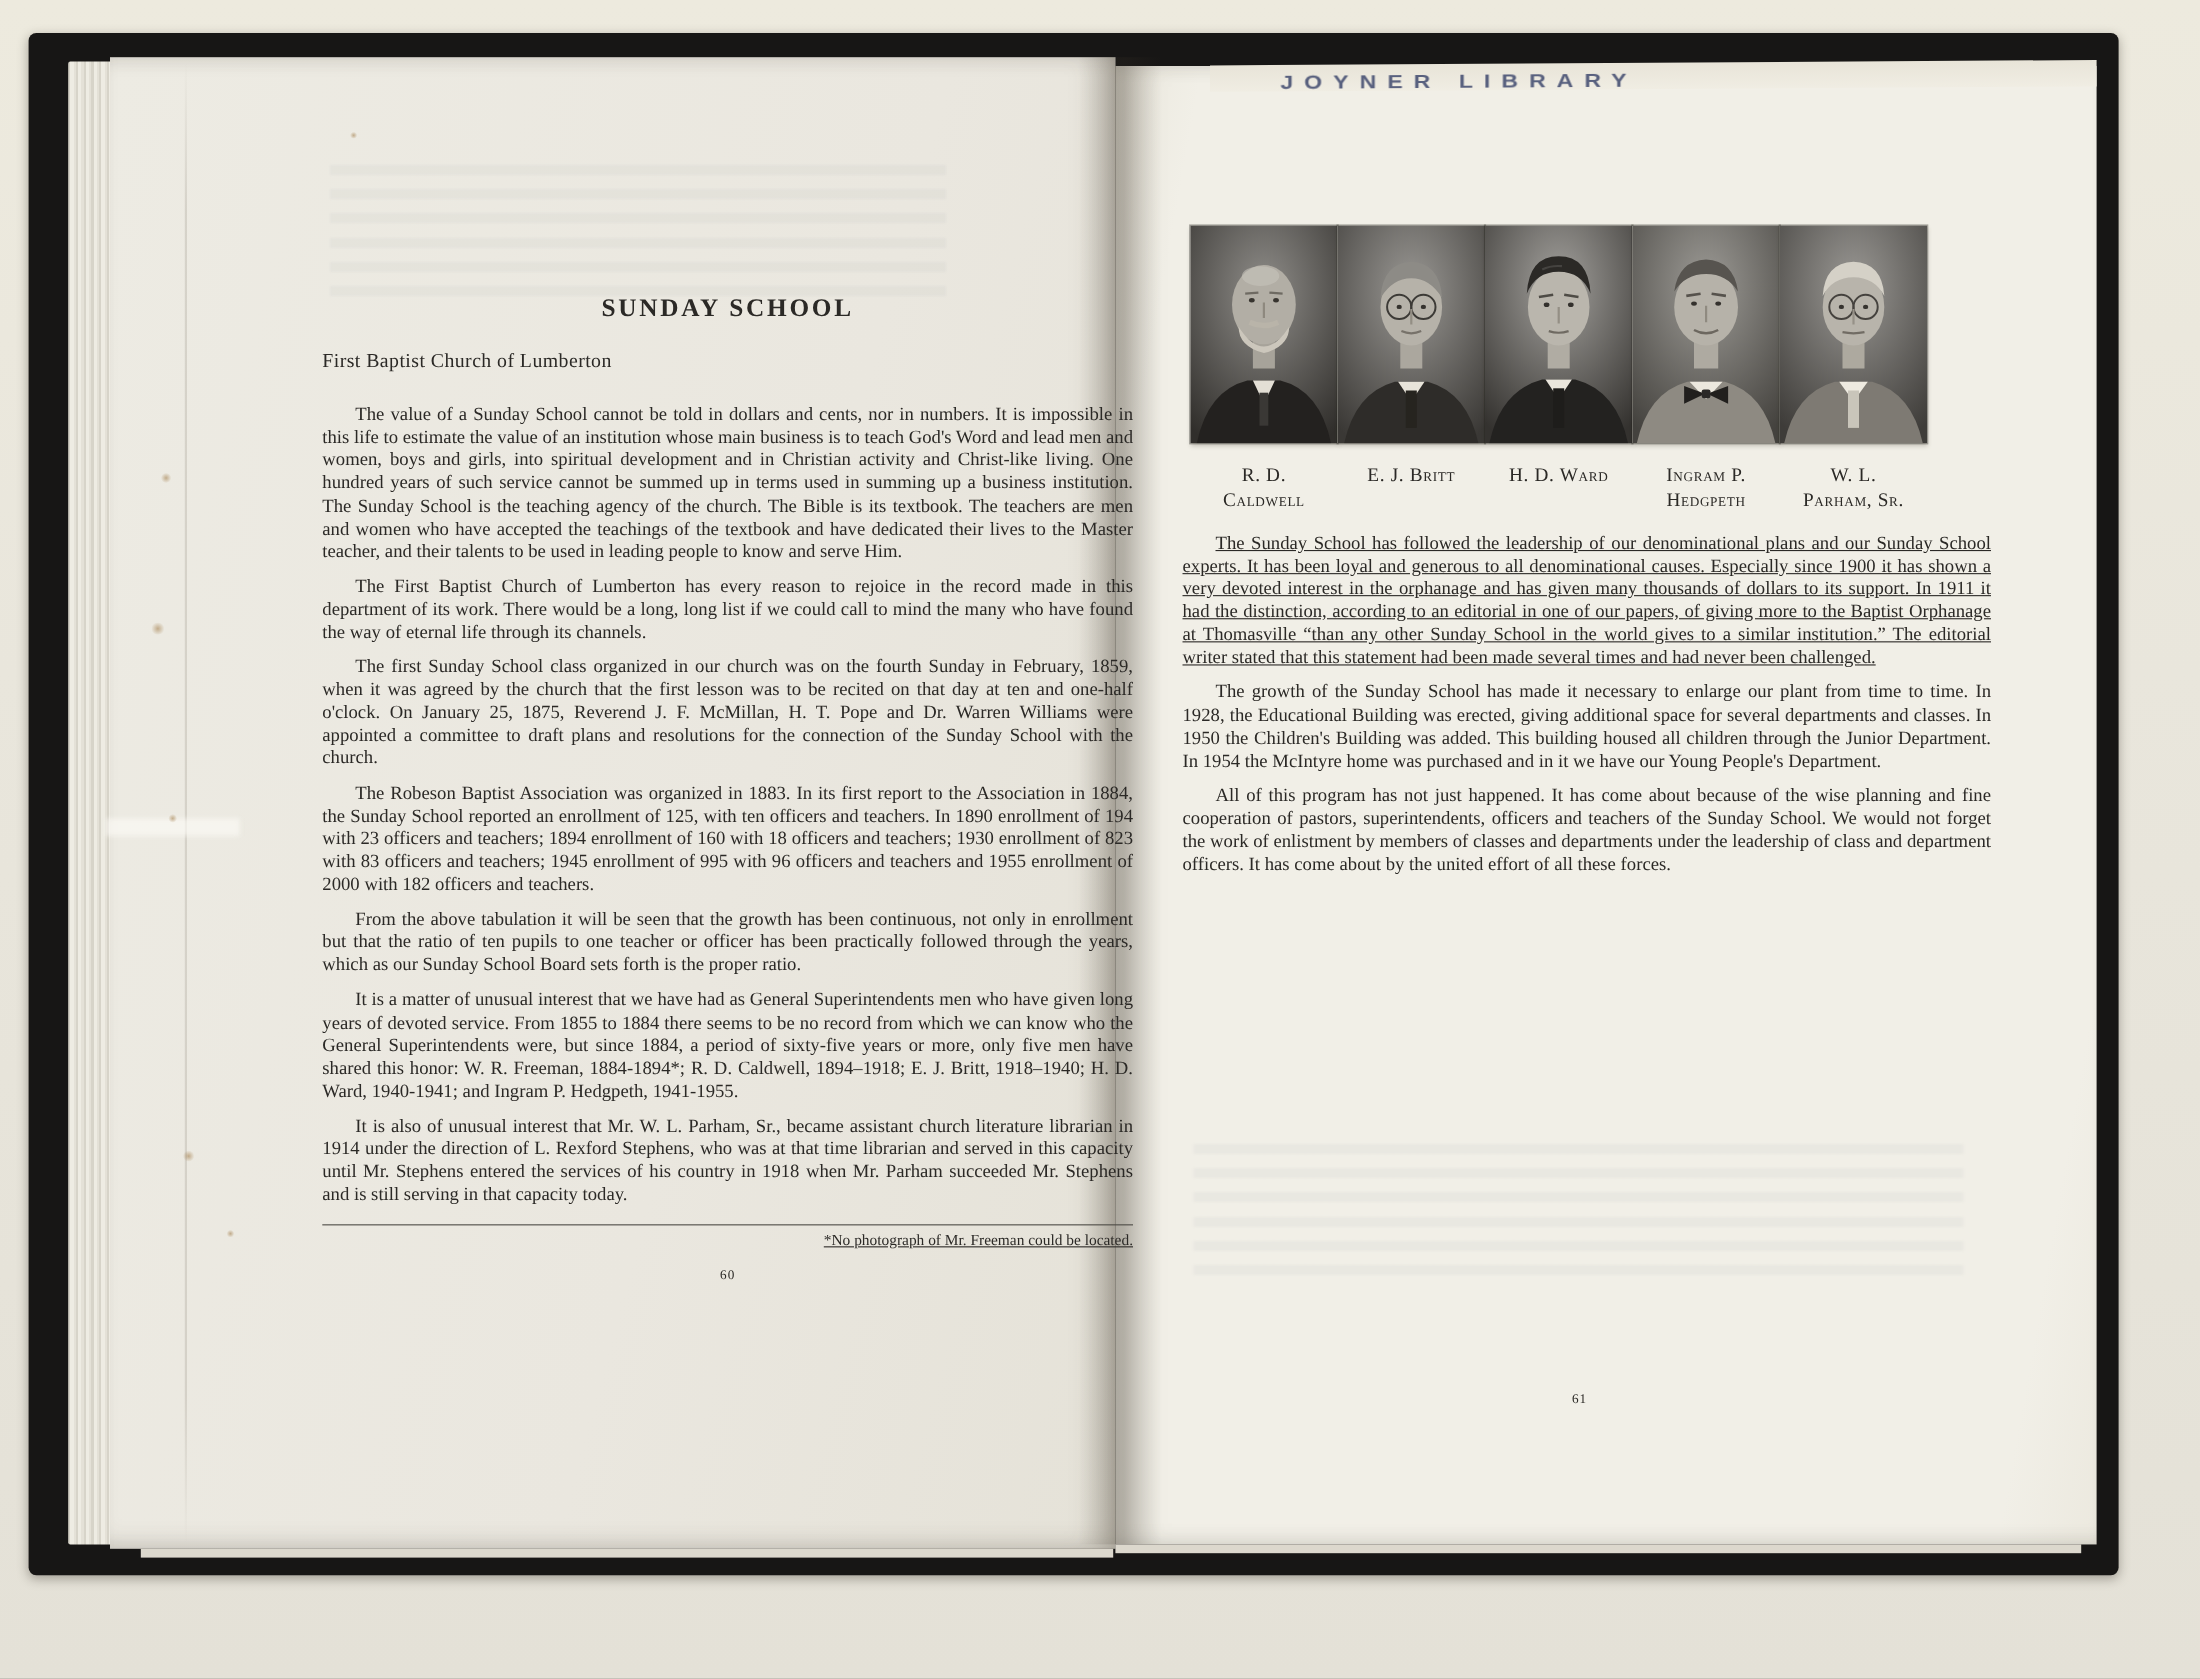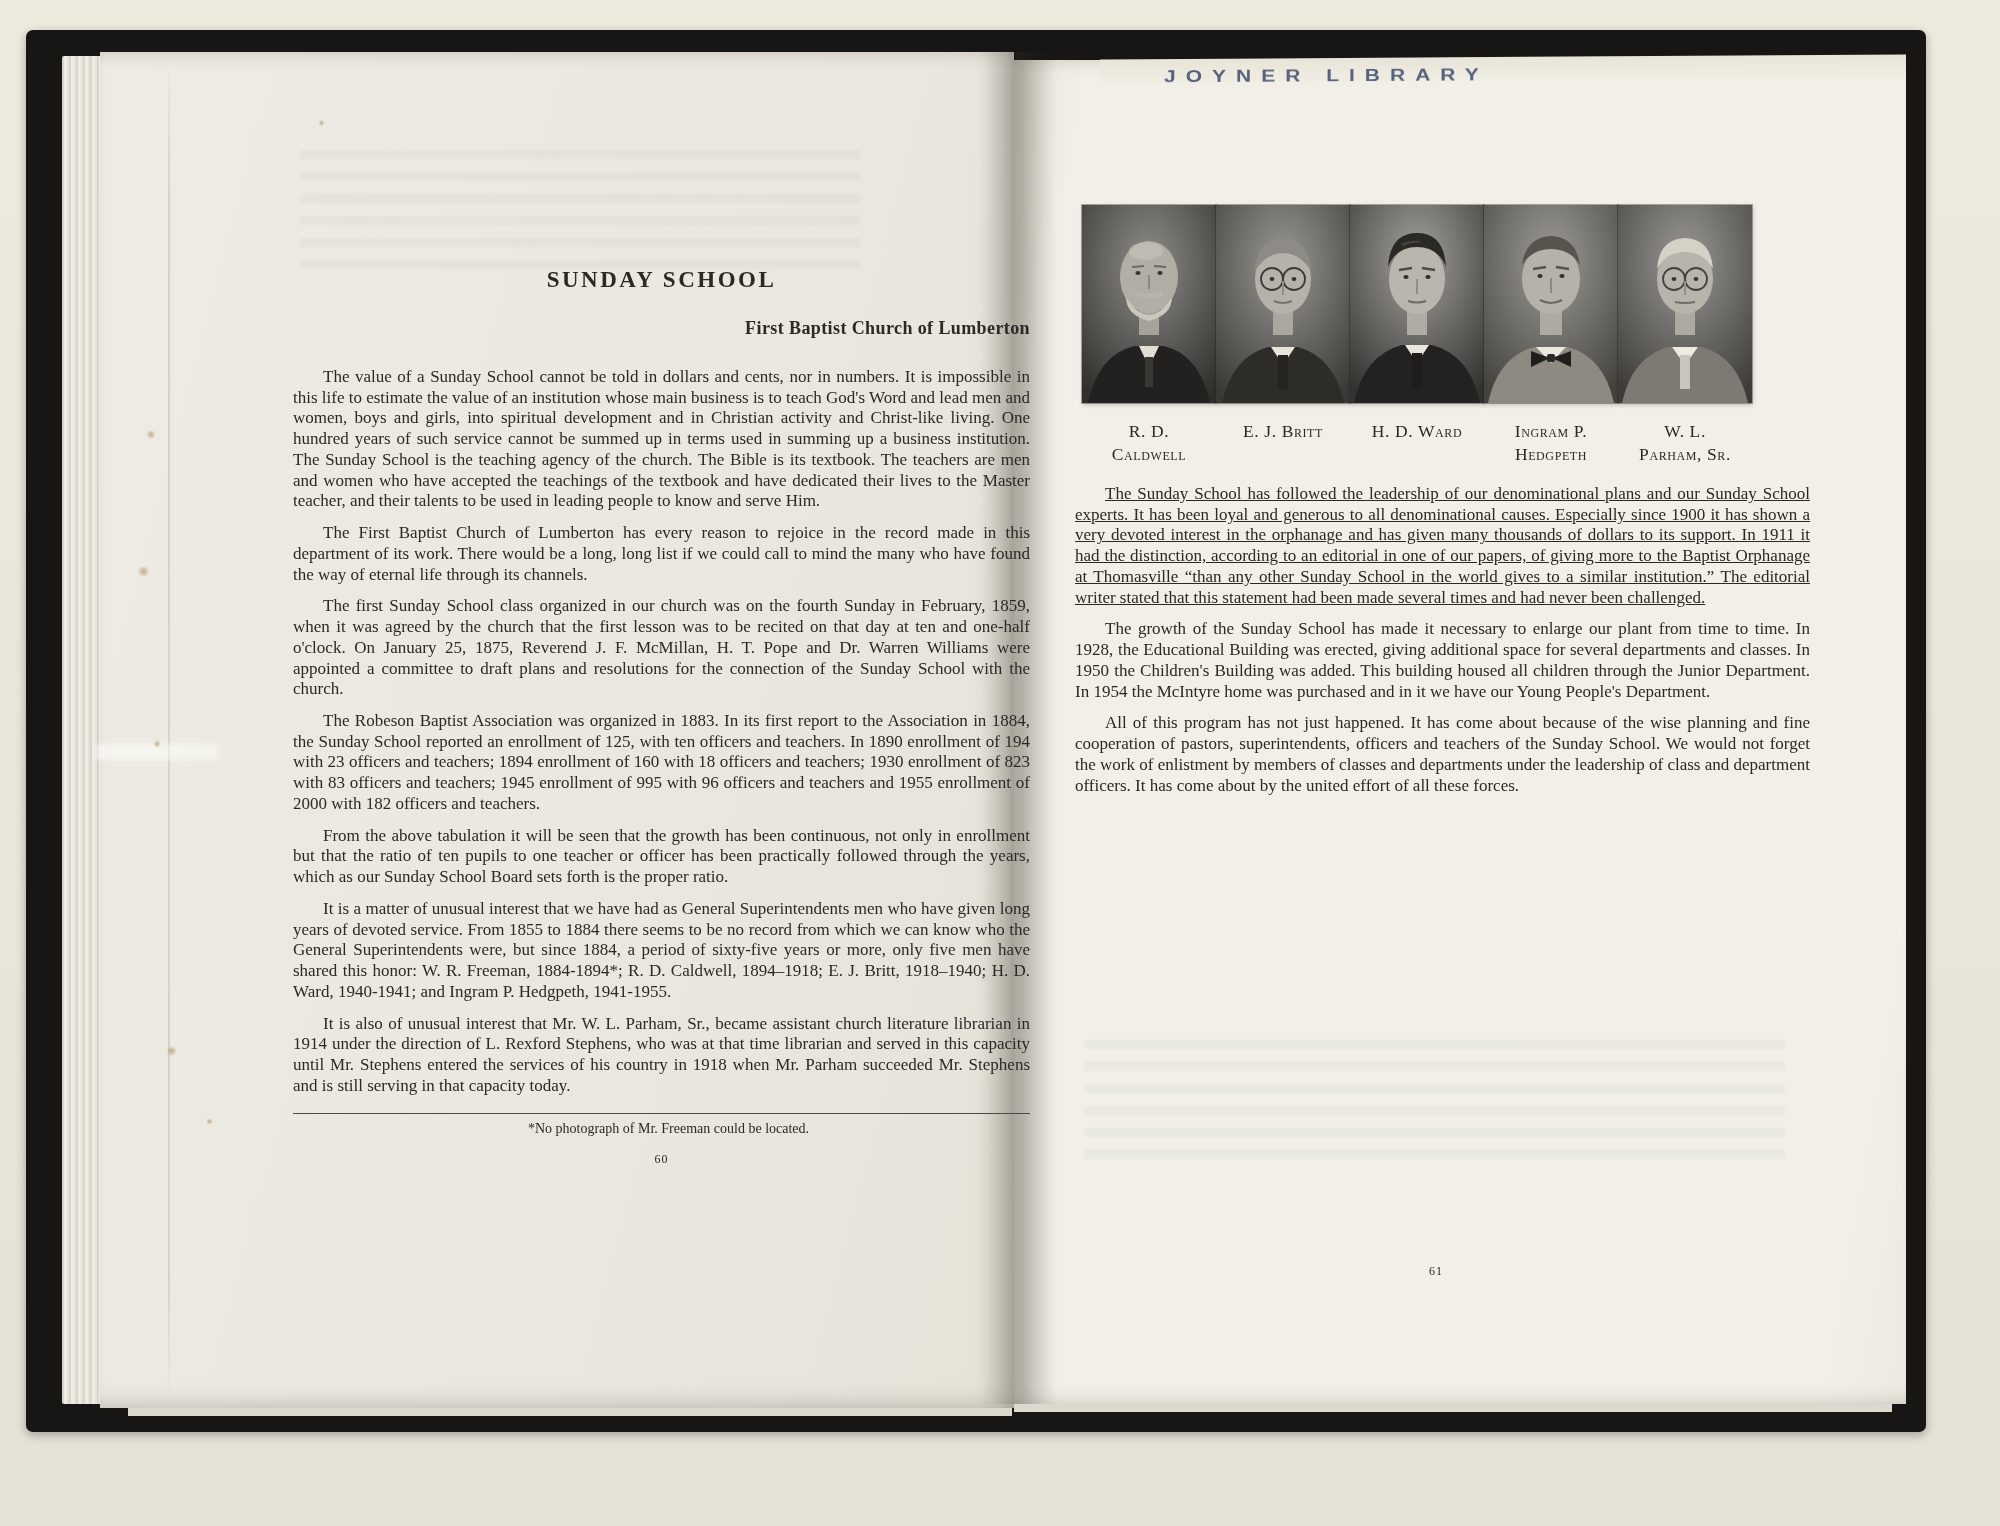--- a/index.html
+++ b/index.html
@@ -30,26 +30,26 @@
     background:linear-gradient(rgba(110,100,85,0),rgba(110,100,85,.18) 10%,rgba(110,100,85,.18) 90%,rgba(110,100,85,0));}
   .smudge{position:absolute;left:96px;top:744px;width:122px;height:16px;background:rgba(252,251,246,.65);filter:blur(2.5px);}
   .fox{position:absolute;border-radius:50%;background:radial-gradient(circle,rgba(150,108,50,.5),rgba(150,108,50,0) 70%);}
   .ghost{position:absolute;pointer-events:none;filter:blur(1.2px);
     background:repeating-linear-gradient(to bottom,rgba(110,125,140,.055) 0 9px,rgba(0,0,0,0) 9px 22px);}
 
   .col{position:absolute;text-align:justify;font-size:17px;line-height:1.22;}
   .col.left-col{left:293px;top:266px;width:737px;}
   .col.right-col{left:1075px;top:484px;width:735px;}
   h1.title{margin:0;font-size:23px;font-weight:bold;letter-spacing:2.5px;text-align:center;}
-  h2.subtitle{margin:24px 0 0 0;font-size:18px;font-weight:bold;text-align:right;letter-spacing:.4px;}
+  h2.subtitle{margin:24px 0 0 0;font-size:18px;font-weight:normal;text-align:left;letter-spacing:.4px;}
   .para{margin:11px 0 0 0;text-indent:30px;}
   .col.left-col .para:first-of-type{margin-top:27px;}
   .col.right-col .para:first-of-type{margin-top:0;text-decoration:underline;}
   .fnrule{margin-top:16px;border-top:1.5px solid #4c4a45;width:100%;height:0;}
-  .footnote{margin:6px 0 0 0;font-size:14px;text-indent:14px;text-align:center;}
+  .footnote{margin:6px 0 0 0;font-size:14px;text-indent:14px;text-align:right;text-decoration:underline;}
   .pagenum{margin-top:15px;text-align:center;font-size:12px;letter-spacing:1px;text-indent:0;}
   .pagenum.right-num{position:absolute;left:1075px;top:1264px;width:722px;margin:0;}
 
   .portraits{position:absolute;left:1082px;top:205px;display:flex;}
   .portraits figure{margin:0;width:134px;display:flex;flex-direction:column;align-items:center;}
   .photo{width:134px;height:198px;display:block;box-shadow:0 0 0 1px rgba(30,28,24,.35),1px 2px 4px rgba(60,52,40,.25);}
   figcaption{margin-top:17px;text-align:center;font-variant:small-caps;font-size:17.5px;line-height:1.32;letter-spacing:.6px;color:#2b2926;}
 </style>
 </head>
 <body>

